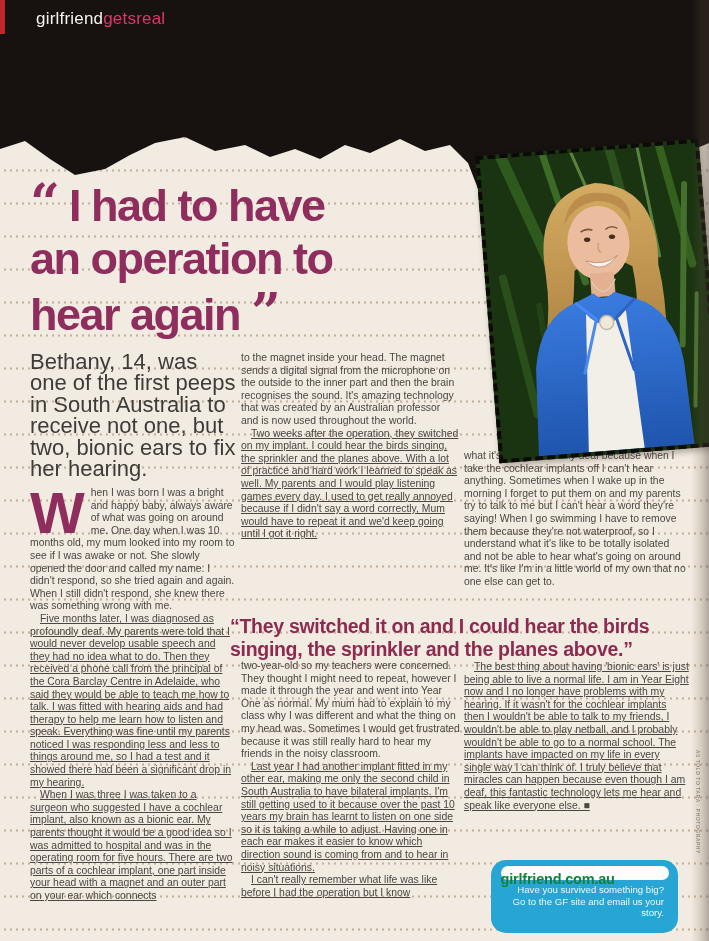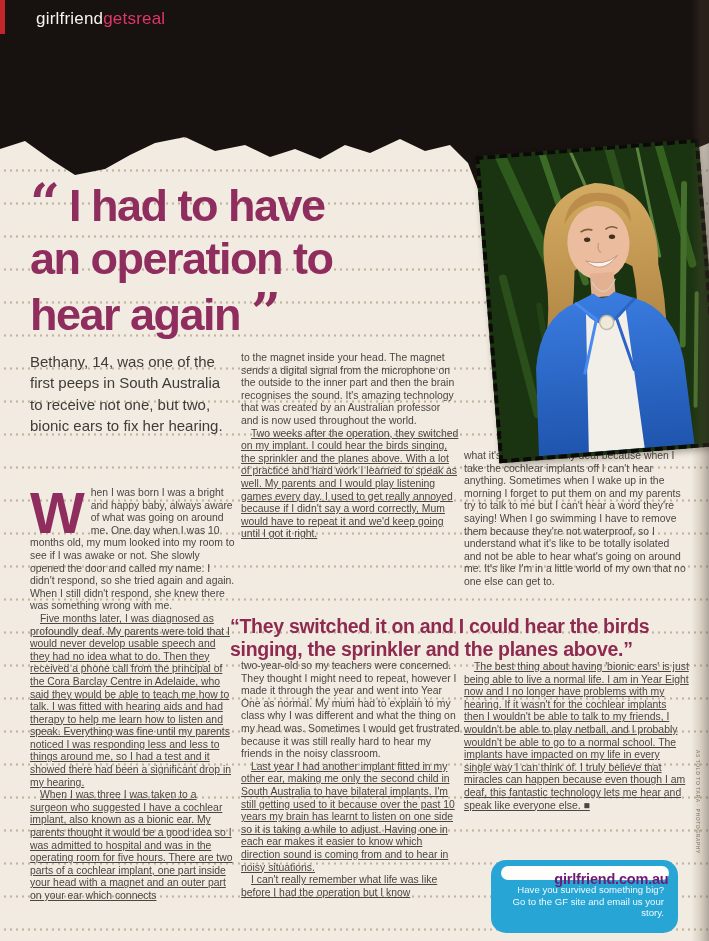--- a/index.html
+++ b/index.html
@@ -19,21 +19,21 @@
     font-family:"DejaVu Serif",serif;font-weight:bold;font-size:100px;line-height:104px;
     letter-spacing:-4px;color:#fbfaf7;white-space:nowrap;}
 
   
   .headline{position:absolute;left:30px;top:176px;width:470px;z-index:3;
     font-weight:bold;font-size:45px;line-height:53px;letter-spacing:-1.5px;color:#8e2d5e;}
   .headline .q{font-family:"DejaVu Serif",serif;font-weight:bold;font-size:52px;letter-spacing:-2px;}
 
   
   .intro{position:absolute;left:30px;top:351px;width:206px;z-index:3;
-    font-size:15px;line-height:21.4px;color:#3e3b39;}
+    font-size:22px;line-height:21.4px;color:#3e3b39;}
 
   
   .col{position:absolute;z-index:3;font-size:10.4px;line-height:12.6px;color:#4a4644;}
   .col p{margin:0;}
   .col p.ind{text-indent:10px;text-decoration:underline;}
   #col1{left:30px;top:487px;width:205px;height:446px;overflow:hidden;}
   #col2t{left:241px;top:352px;width:219px;height:252px;overflow:hidden;}
   #col2b{left:241px;top:660px;width:219px;height:278px;overflow:hidden;}
   #col3t{left:464px;top:450px;width:225px;height:158px;overflow:hidden;}
   #col3b{left:464px;top:661px;width:225px;height:196px;overflow:hidden;}
@@ -47,21 +47,21 @@
   
   .photo{position:absolute;left:487px;top:147px;width:216px;height:300px;z-index:4;
     transform:rotate(-4.5deg);border:4px dashed #0c0a09;background:#1a3311;
     box-shadow:2px 3px 6px rgba(40,30,20,0.35);}
   .photo svg{display:block;}
 
   
   .promo{position:absolute;left:491px;top:860px;width:187px;height:73px;z-index:3;
     background:#27a6d6;border-radius:15px;}
   .promo .pill{margin:6px auto 0 auto;width:168px;height:14px;background:#fdfdfc;border-radius:14px;
-    text-align:right;line-height:27px;font-weight:bold;font-size:14.5px;color:#701a75;letter-spacing:-0.2px;}
+    text-align:left;line-height:27px;font-weight:bold;font-size:14.5px;color:#15803d;letter-spacing:-0.2px;}
   .promo .blurb{margin-top:4px;padding:0 14px;text-align:right;font-size:9.6px;line-height:11.6px;color:#eef9fd;}
 
   
   .corner-red{position:absolute;left:0;top:0;width:5px;height:34px;background:#c0262b;z-index:3;}
   .page-curl{position:absolute;right:0;top:0;width:18px;height:941px;z-index:9;pointer-events:none;
     background:linear-gradient(to right, rgba(110,92,72,0) 0%, rgba(110,92,72,0.20) 55%, rgba(70,56,44,0.38) 100%);}
   .credit{position:absolute;right:8px;top:750px;z-index:5;writing-mode:vertical-rl;
     font-size:5px;letter-spacing:0.6px;color:#84766a;}
 </style>
 </head>

